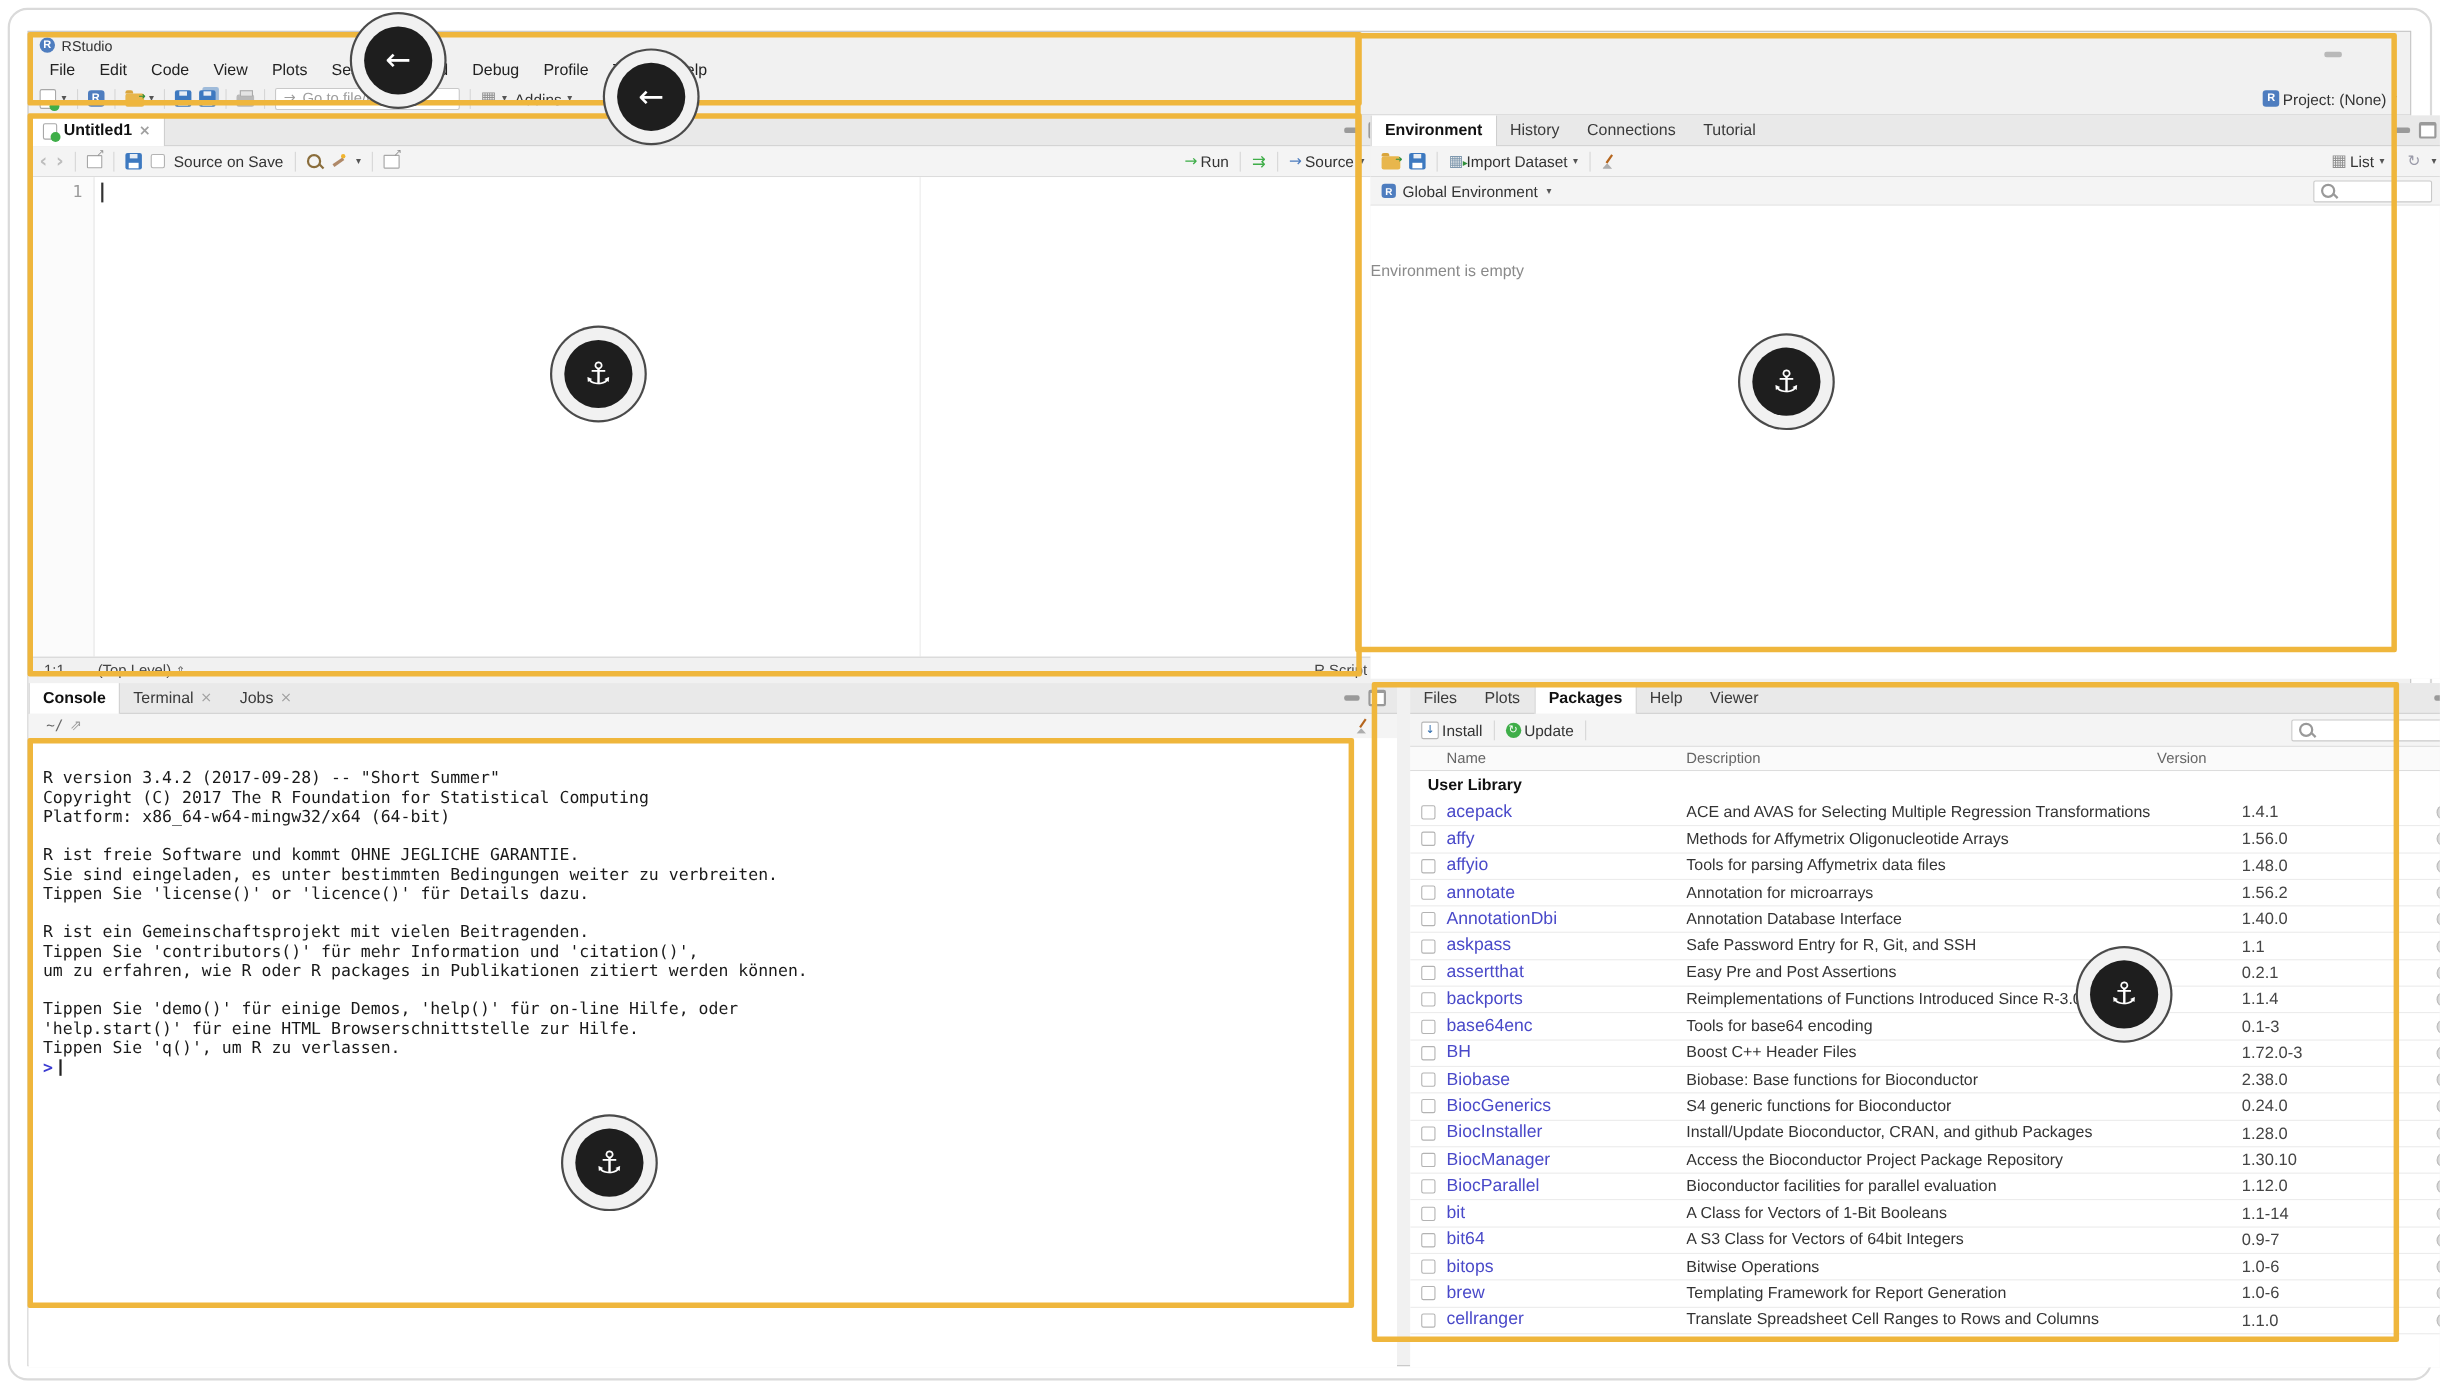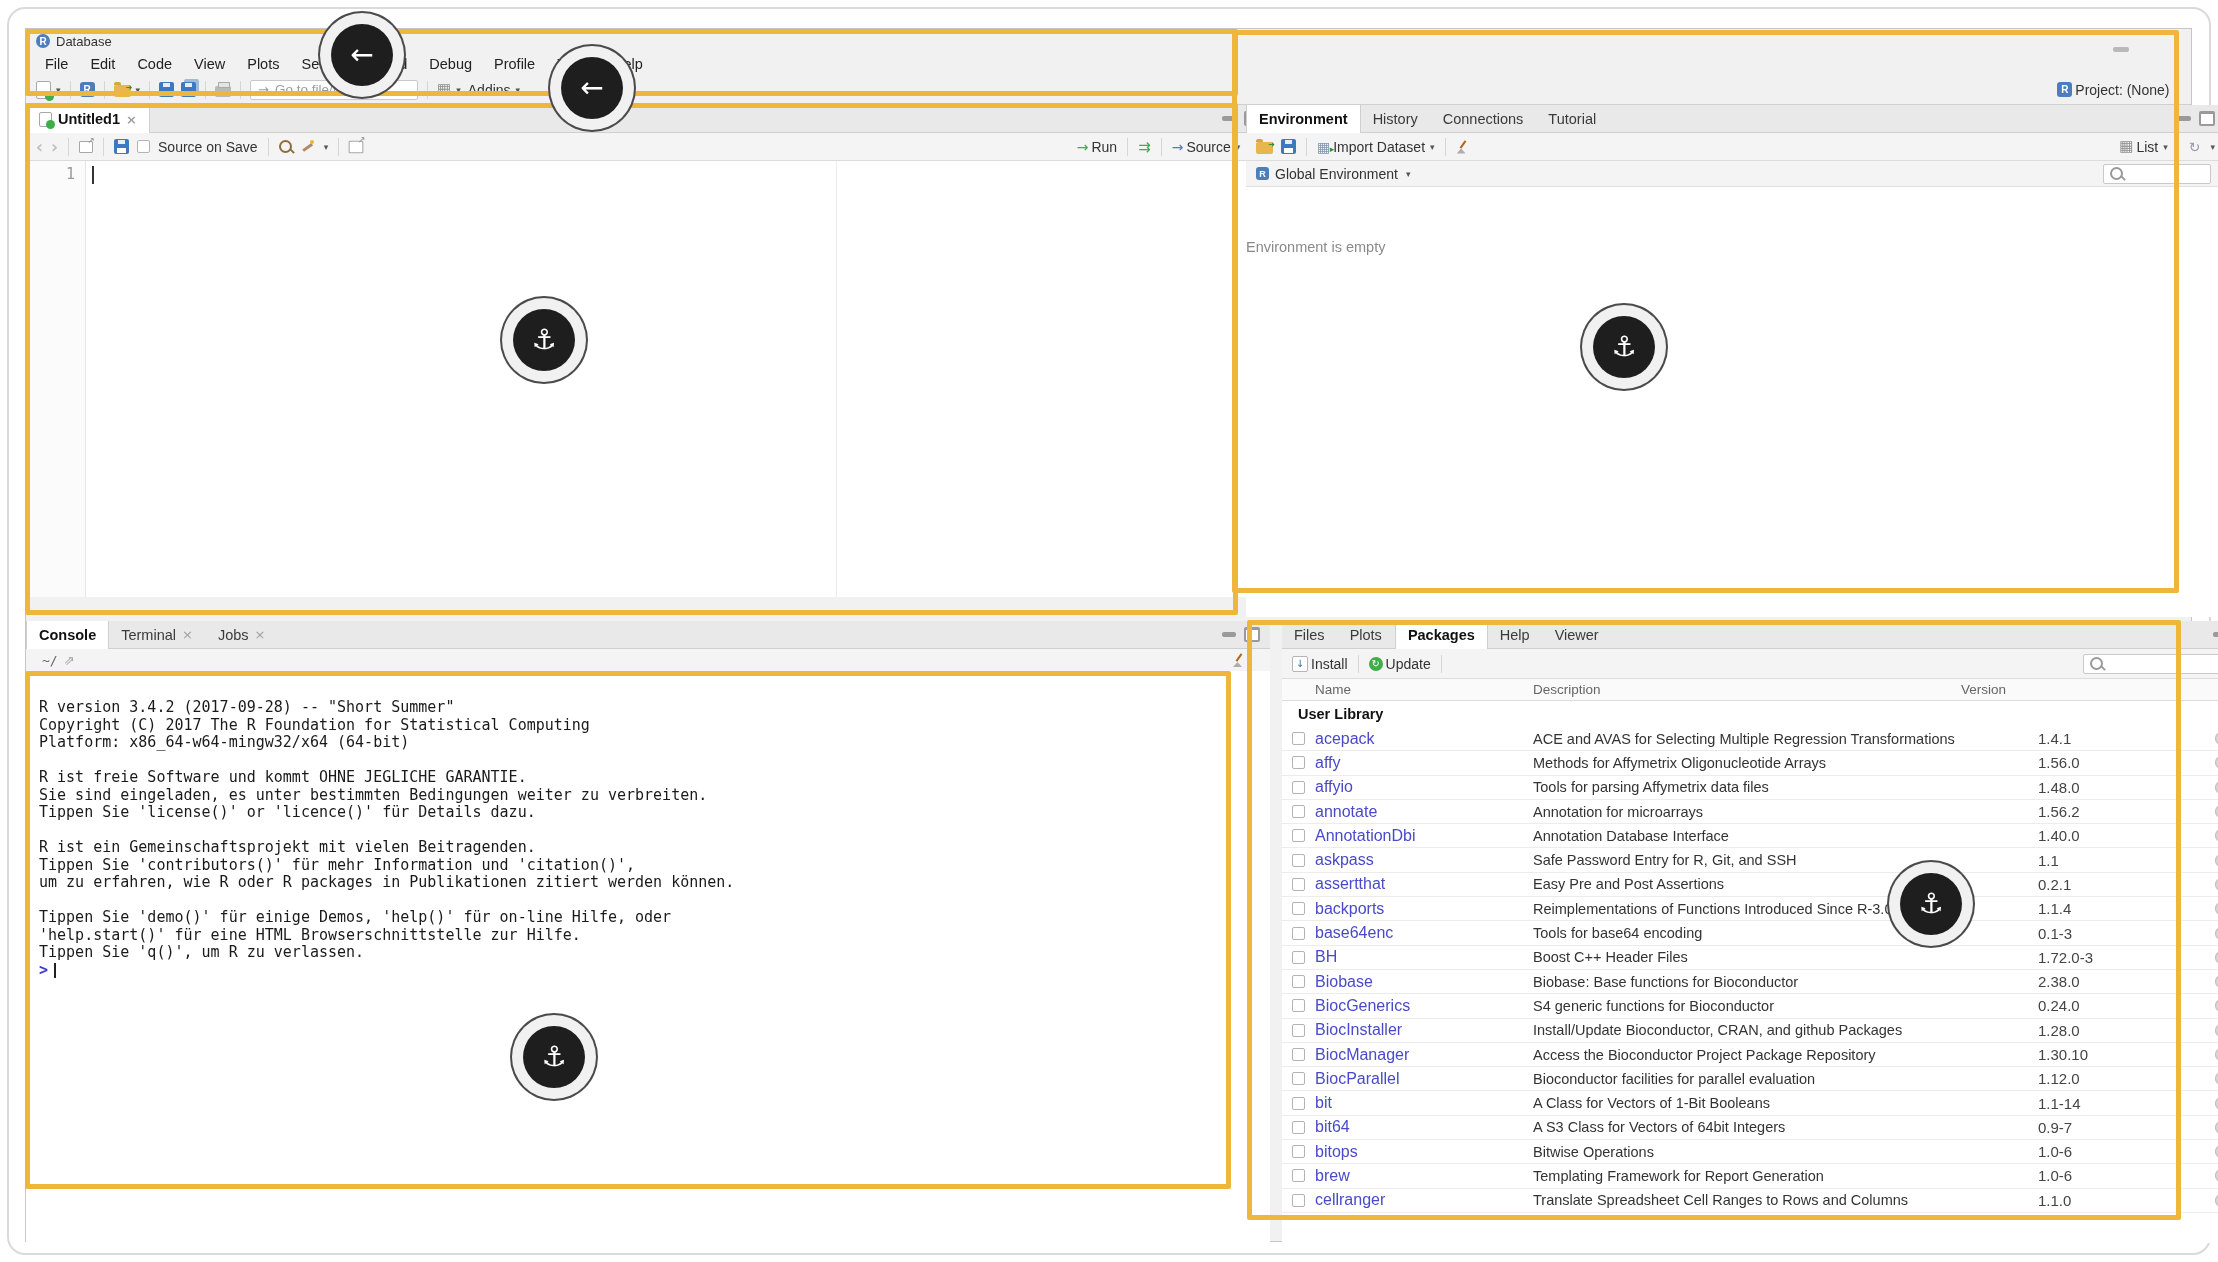--- a/index.html
+++ b/index.html
@@ -123,21 +123,21 @@
 </style>
 </head>
 <body>
 
 <div class="outer-card"></div>
 
 <div class="window">
 
   <div class="titlebar">
     <div class="rlogo">R</div>
-    <div class="title-text">Database</div>
+    <div class="title-text">RStudio</div>
   </div>
   <div class="win-dash"></div>
 
   <div class="menubar">
       <div class="menu-item">File</div>
       <div class="menu-item">Edit</div>
       <div class="menu-item">Code</div>
       <div class="menu-item">View</div>
       <div class="menu-item">Plots</div>
       <div class="menu-item">Session</div>
@@ -238,20 +238,26 @@
         </div>
       <span class="icon-grid" style="font-size:13px;color:#a5a5a5;">☰</span>
     </div>
     <div id="source-editor">
       <div id="source-gutter">
         <div id="gutter-line1" class="mono">1</div>
       </div>
       <div id="margin-line"></div>
       <div id="editor-cursor"></div>
     </div>
+    <div id="source-status">
+      <span>1:1</span>
+      <span><span>(Top Level)</span><span class="updown">⇕</span></span>
+      <span class="spacer"></span>
+      <span><span>R Script</span><span class="updown">⇕</span></span>
+    </div>
   </div>
 
   <div class="pane" id="console-pane">
     <div class="tabstrip">
       <div class="tab active">
           <span>Console</span>
         </div>
         <div class="tab">
           <span>Terminal</span>
           <span class="tab-close">×</span>

